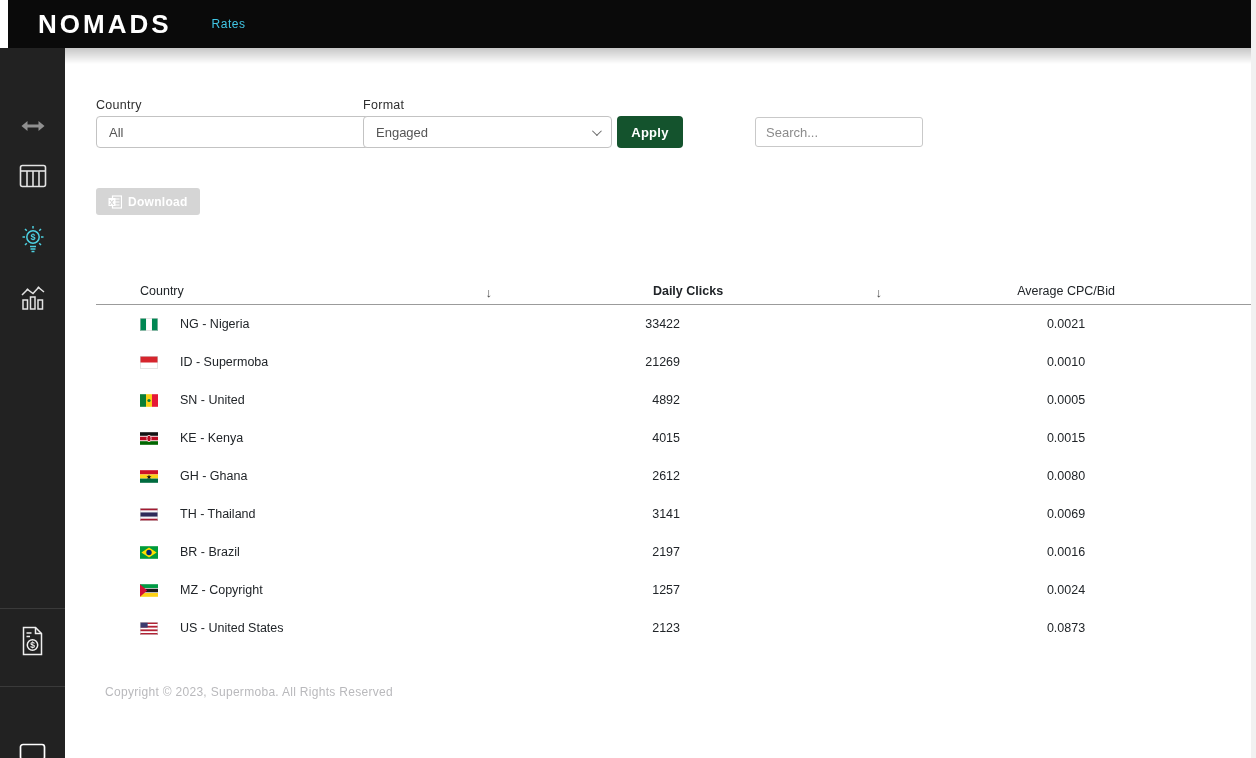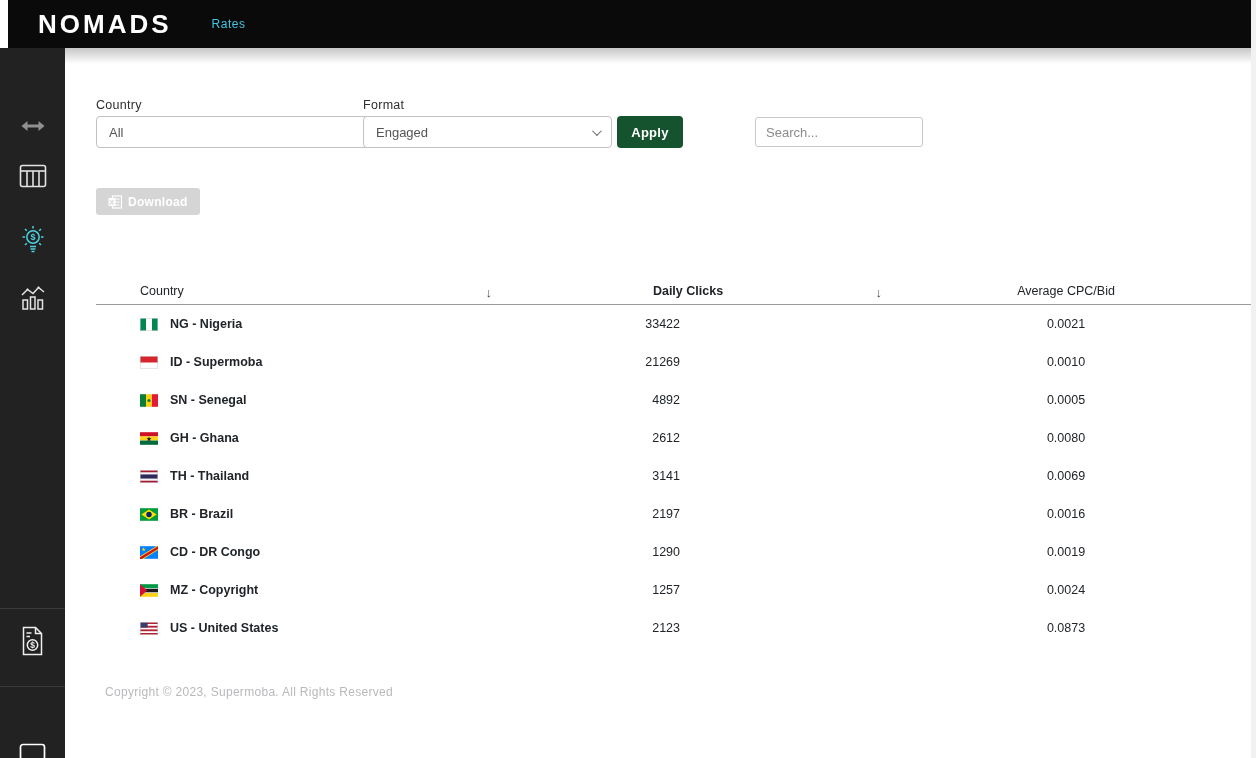--- a/index.html
+++ b/index.html
@@ -109,21 +109,21 @@
     height:28px; border-bottom:1px solid #9b9b9b;
     font-size:12.5px; color:#212529;
   }
   .th-country { grid-column:1; display:flex; justify-content:space-between; align-items:center; padding-right:8px; }
   .th-clicks  { grid-column:2/4; text-align:center; position:relative;font-weight:bold; }
   .th-cpc     { grid-column:4; text-align:center; }
   .sort { font-size:13px; color:#4a4a4a; cursor:pointer; line-height:1; transform:translateY(2px); }
   .th-clicks .sort { position:absolute; right:-6px; top:0; }
 
   .trow { height:38px; font-size:12.5px; color:#212529; }
-  .td.country { grid-column:1; display:flex; align-items:center; gap:12px;font-weight:bold; }
+  .td.country { grid-column:1; display:flex; align-items:center; gap:22px; }
   .td.clicks  { grid-column:2; text-align:right; }
   .td.spacer  { grid-column:3; }
   .td.cpc     { grid-column:4; text-align:center; }
   .flag { display:inline-flex; width:18px; height:13px; }
   .flag svg { width:18px; height:13px; display:block; }
 
   .copyright {
     position:absolute; left:40px; top:637px; font-size:12px; font-weight:400;
     color:#b9b9bc; letter-spacing:.3px;
   }
@@ -286,25 +286,42 @@
         <div class="trow">
           <div class="td country">
             <span class="flag">
               <svg viewBox="0 0 20 14">
                 <rect width="6.7" height="14" fill="#0b7e36"></rect>
                 <rect x="6.7" width="6.6" height="14" fill="#fcd116"></rect>
                 <rect x="13.3" width="6.7" height="14" fill="#e51937"></rect>
                 <circle cx="10" cy="7" r="1.8" fill="#0b7e36"></circle>
               </svg>
             </span>
-            <span>SN - Senegal</span>
+            <span>SN - United</span>
           </div>
           <div class="td clicks">4892</div>
           <div class="td spacer"></div>
           <div class="td cpc">0.0005</div>
+        </div>
+        <div class="trow">
+          <div class="td country">
+            <span class="flag">
+              <svg viewBox="0 0 20 14">
+                <rect width="20" height="14" fill="#fff"></rect>
+                <rect width="20" height="4" fill="#141414"></rect>
+                <rect y="5" width="20" height="4" fill="#bb0a21"></rect>
+                <rect y="10" width="20" height="4" fill="#006600"></rect>
+                <ellipse cx="10" cy="7" rx="2.4" ry="3.6" fill="#bb0a21" stroke="#fff" stroke-width="0.8"></ellipse>
+              </svg>
+            </span>
+            <span>KE - Kenya</span>
+          </div>
+          <div class="td clicks">4015</div>
+          <div class="td spacer"></div>
+          <div class="td cpc">0.0015</div>
         </div>
         <div class="trow">
           <div class="td country">
             <span class="flag">
               <svg viewBox="0 0 20 14">
                 <rect width="20" height="4.7" fill="#ce1126"></rect>
                 <rect y="4.7" width="20" height="4.6" fill="#fcd116"></rect>
                 <rect y="9.3" width="20" height="4.7" fill="#006b3f"></rect>
                 <path d="M10 4.8 l0.7 2 2.1 0 -1.7 1.3 0.65 2 -1.75 -1.25 -1.75 1.25 0.65 -2 -1.7 -1.3 2.1 0 z" fill="#141414"></path>
               </svg>
@@ -339,36 +356,20 @@
                 <rect width="20" height="14" fill="#009b3a"></rect>
                 <path d="M10 1.5 L18.5 7 L10 12.5 L1.5 7 Z" fill="#fedf00"></path>
                 <circle cx="10" cy="7" r="3" fill="#002776"></circle>
               </svg>
             </span>
             <span>BR - Brazil</span>
           </div>
           <div class="td clicks">2197</div>
           <div class="td spacer"></div>
           <div class="td cpc">0.0016</div>
-        </div>
-        <div class="trow">
-          <div class="td country">
-            <span class="flag">
-              <svg viewBox="0 0 20 14">
-                <rect width="20" height="14" fill="#007fff"></rect>
-                <line x1="-1" y1="14.5" x2="21" y2="1" stroke="#f7d618" stroke-width="4.6"></line>
-                <line x1="-1" y1="14.5" x2="21" y2="1" stroke="#ce1021" stroke-width="2.6"></line>
-                <path d="M4 1.2 l0.6 1.7 1.8 0 -1.45 1.1 0.55 1.7 -1.5 -1.05 -1.5 1.05 0.55 -1.7 -1.45 -1.1 1.8 0 z" fill="#f7d618"></path>
-              </svg>
-            </span>
-            <span>CD - DR Congo</span>
-          </div>
-          <div class="td clicks">1290</div>
-          <div class="td spacer"></div>
-          <div class="td cpc">0.0019</div>
         </div>
         <div class="trow">
           <div class="td country">
             <span class="flag">
               <svg viewBox="0 0 20 14">
                 <rect width="20" height="14" fill="#fff"></rect>
                 <rect width="20" height="4.2" fill="#009a44"></rect>
                 <rect y="5" width="20" height="4" fill="#1a1a1a"></rect>
                 <rect y="9.8" width="20" height="4.2" fill="#fcd116"></rect>
                 <path d="M0 0 L8 7 L0 14 Z" fill="#d21034"></path>

